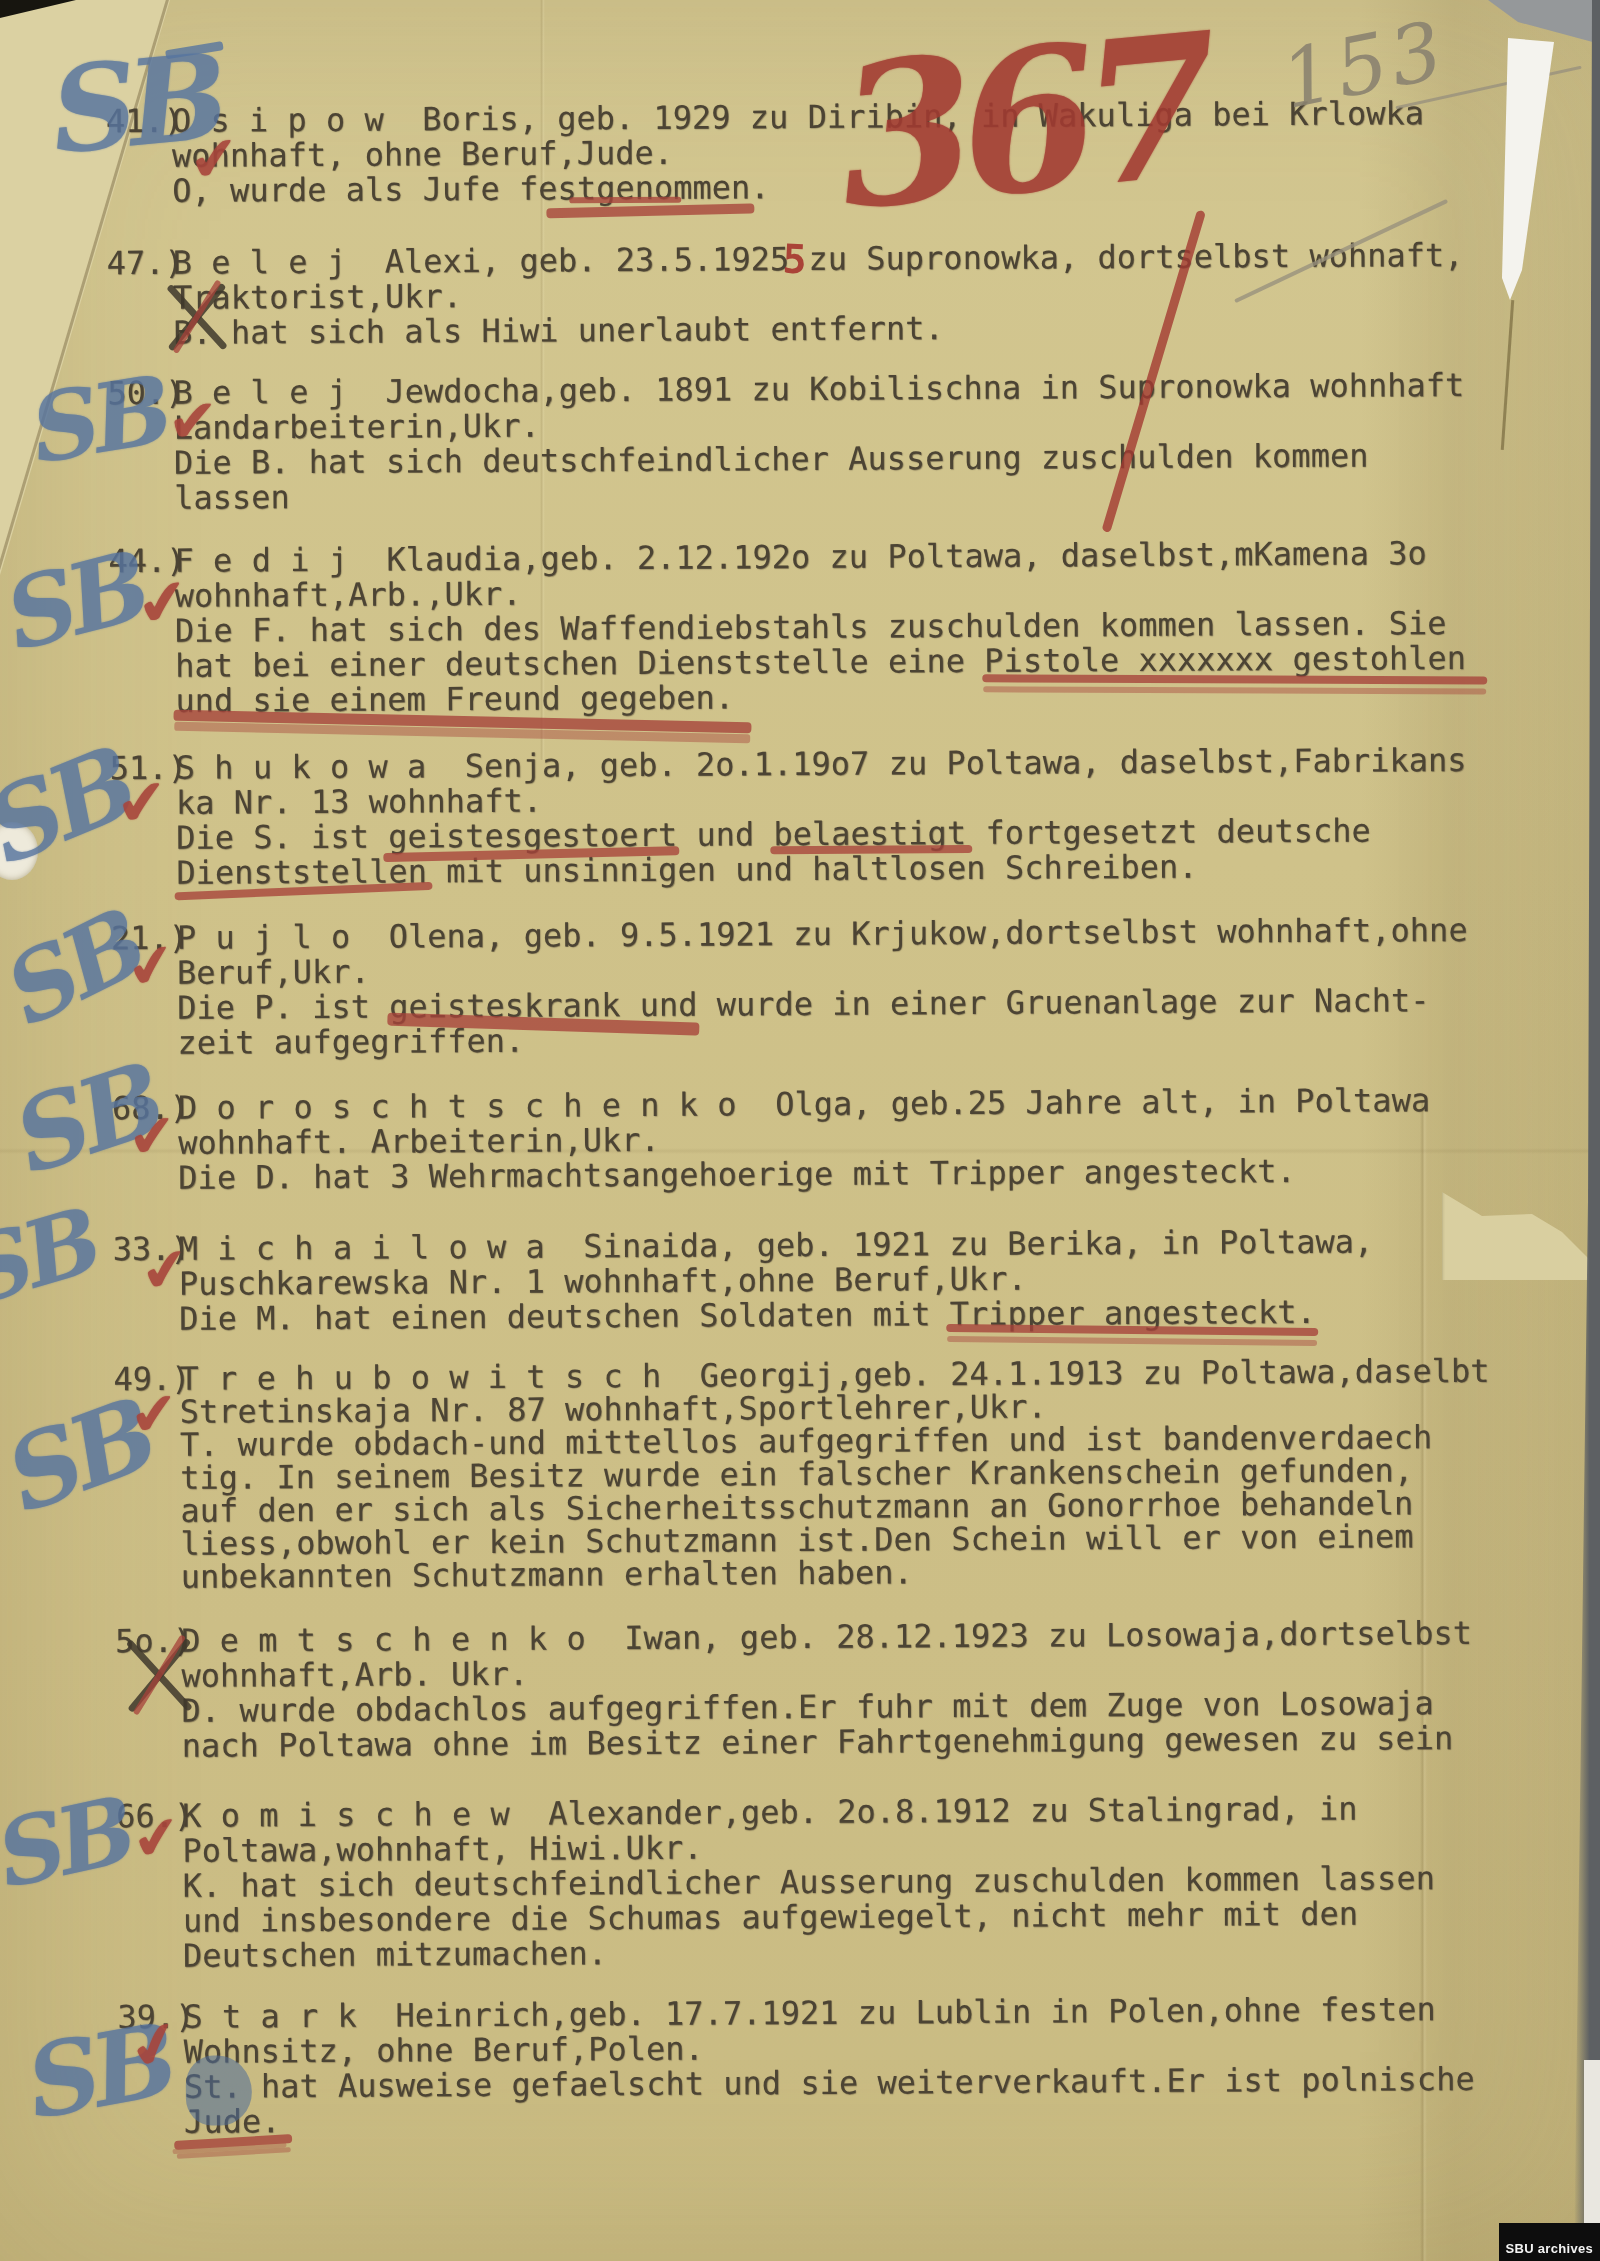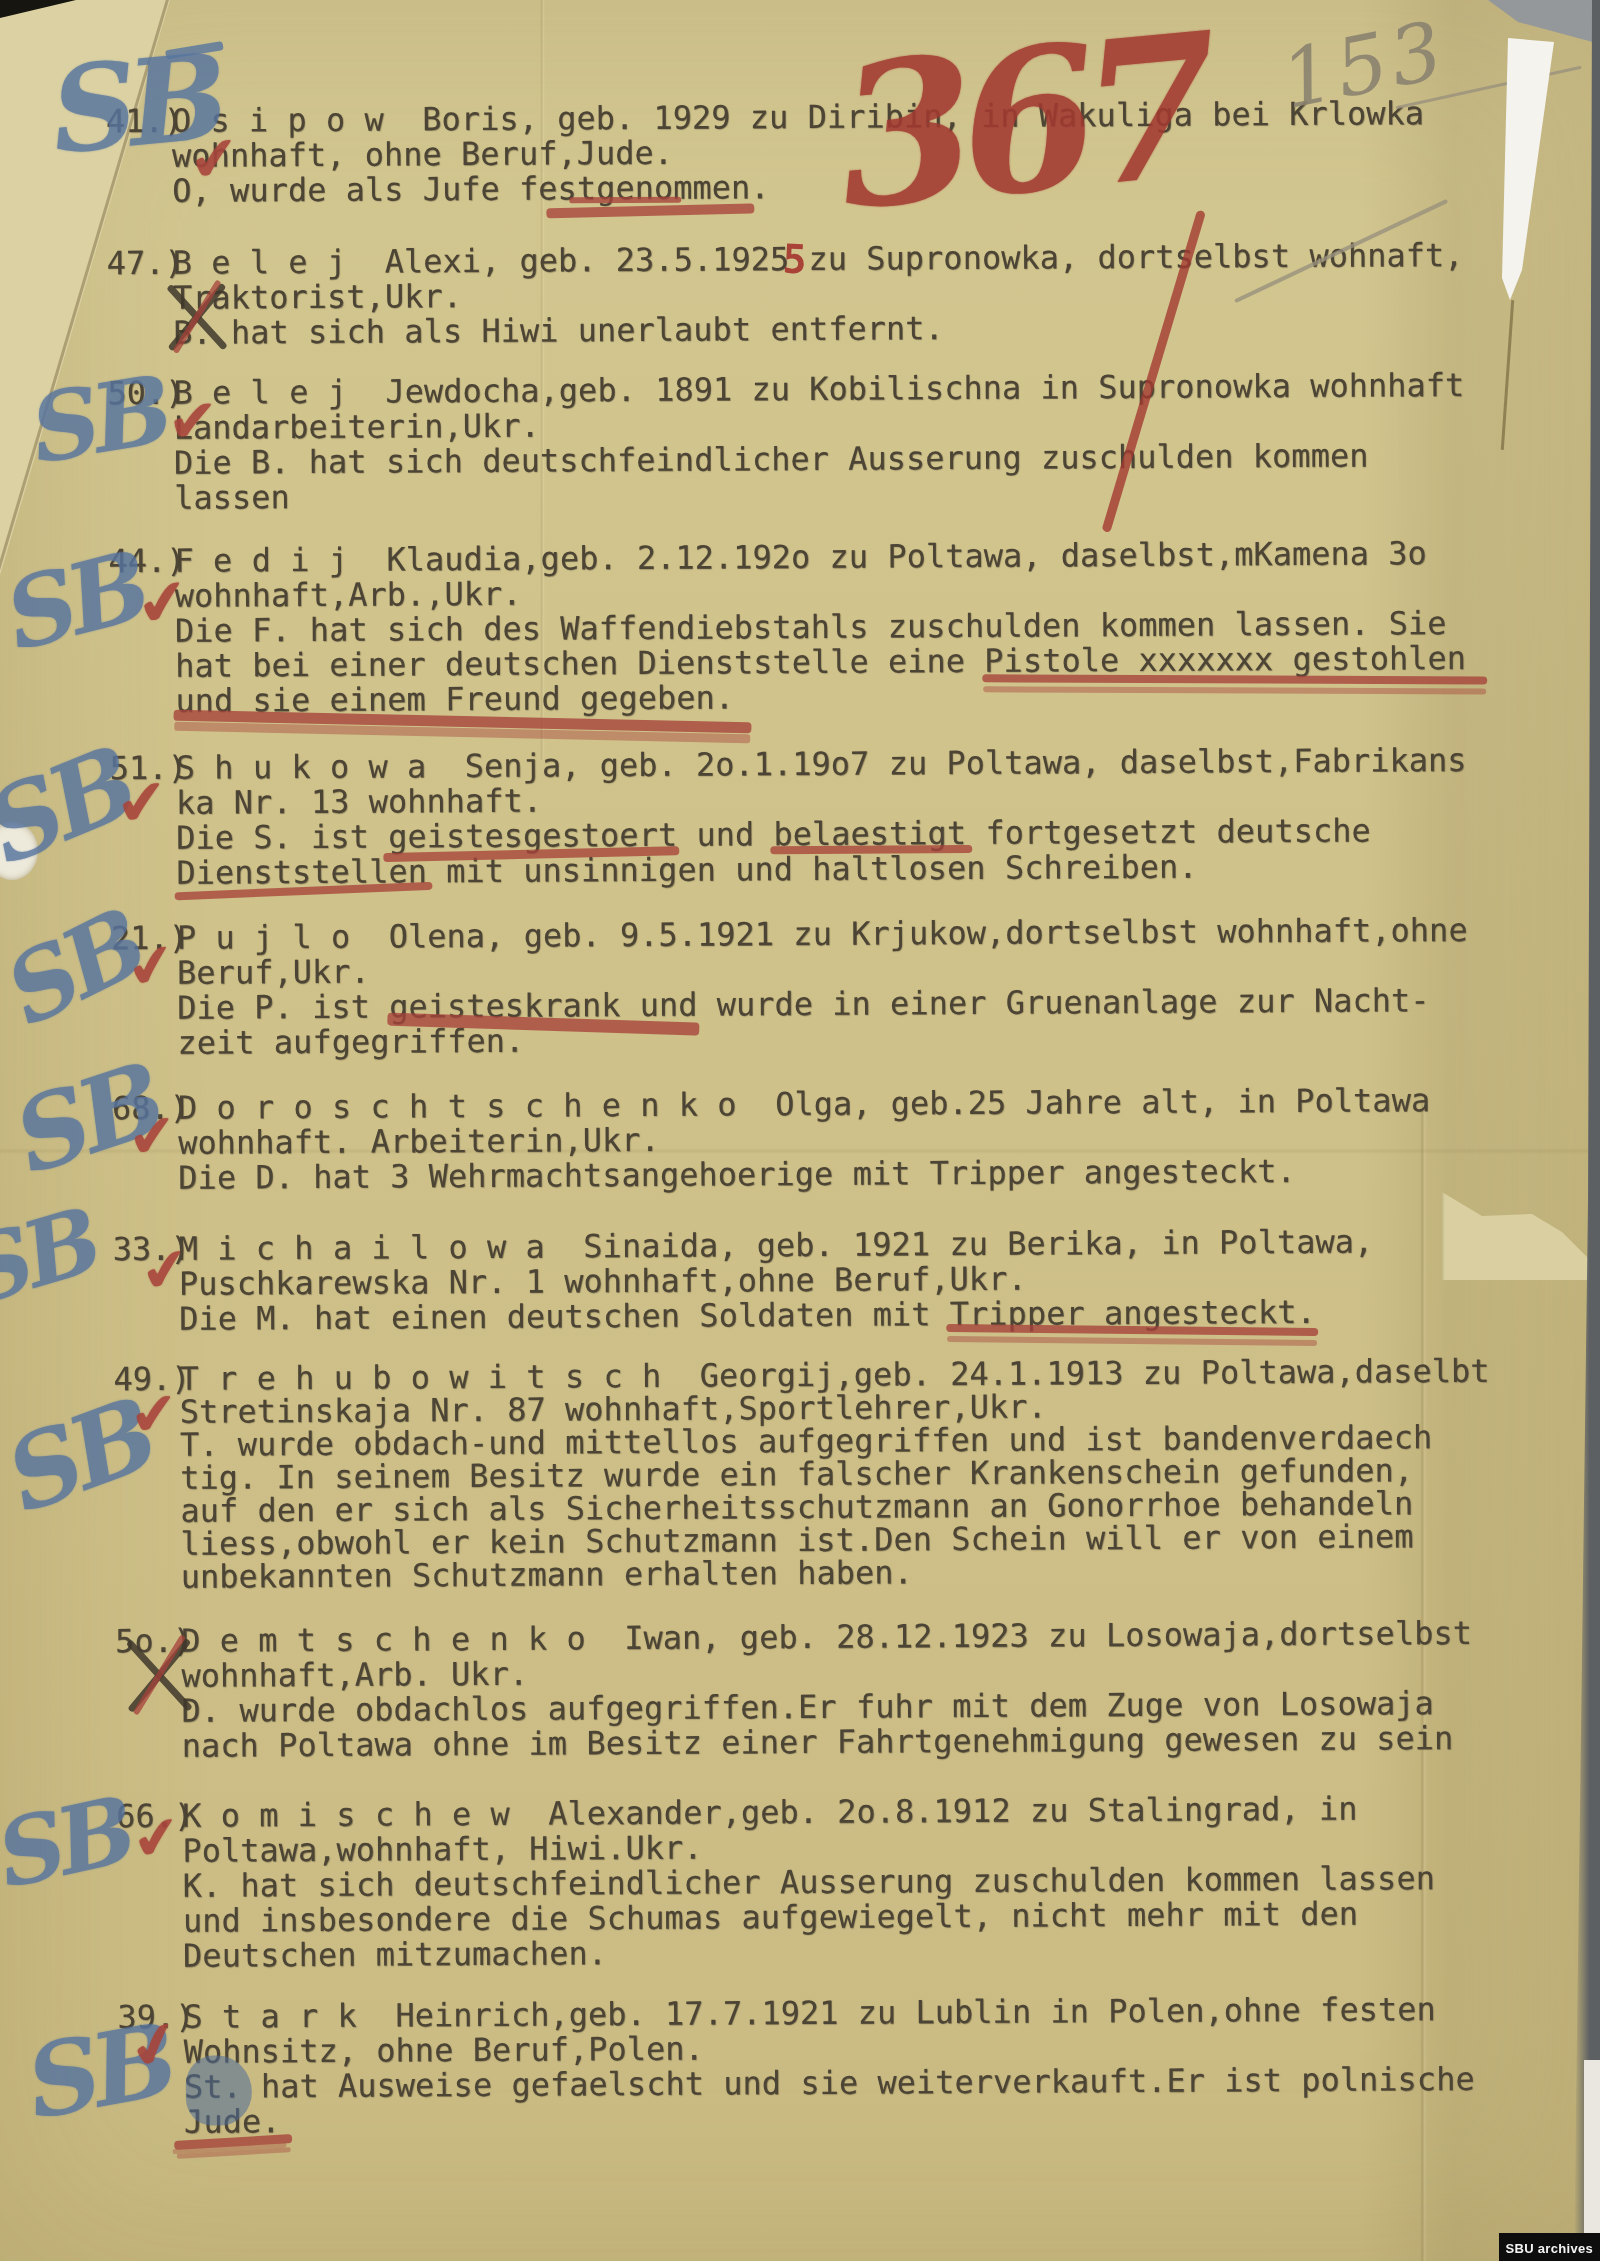--- a/index.html
+++ b/index.html
@@ -75,21 +75,21 @@
         background:#a23a31;opacity:.8;transform:rotate(17deg);transform-origin:top left;}
   
   .pencil-num{position:absolute;left:1288px;top:22px;font-family:"DejaVu Serif",serif;font-style:italic;
         font-size:80px;color:#8b8370;transform:rotate(-11deg);letter-spacing:4px;opacity:.9;}
   .pline{position:absolute;background:#99917d;opacity:.8;border-radius:3px;}
   .red5{position:absolute;left:788px;top:236px;font-family:"DejaVu Sans Mono",monospace;font-size:40px;
         font-weight:700;color:#a6352e;opacity:.9;transform:rotate(3deg);}
   
   .footer-label{position:absolute;right:0;bottom:0;background:#0d0d0d;color:#f4f4f4;
         font-family:"Liberation Sans",sans-serif;font-size:13px;font-weight:700;
-        padding:8px 7px 5px 7px;letter-spacing:.3px;}
+        padding:18px 7px 5px 7px;letter-spacing:.3px;}
 </style>
 </head>
 <body>
 
 <div class="page">
   <div class="fold-tl"></div>
   <div class="fold-tl-edge"></div>
   <div class="corner-black-tl"></div>
   <div class="crease-v1"></div>
   <div class="crease-v2"></div>

